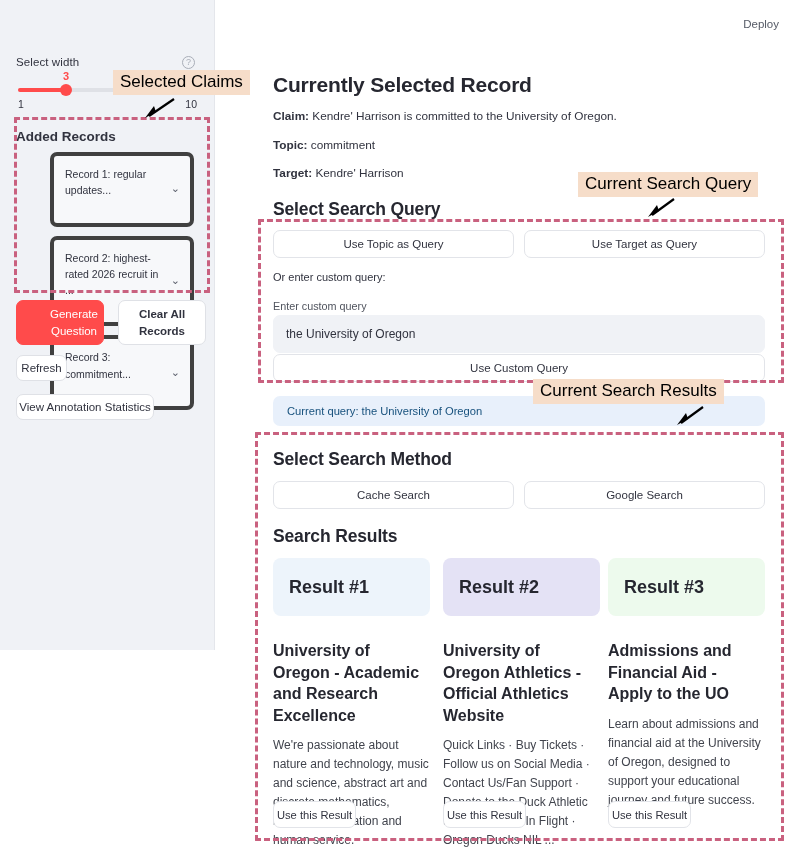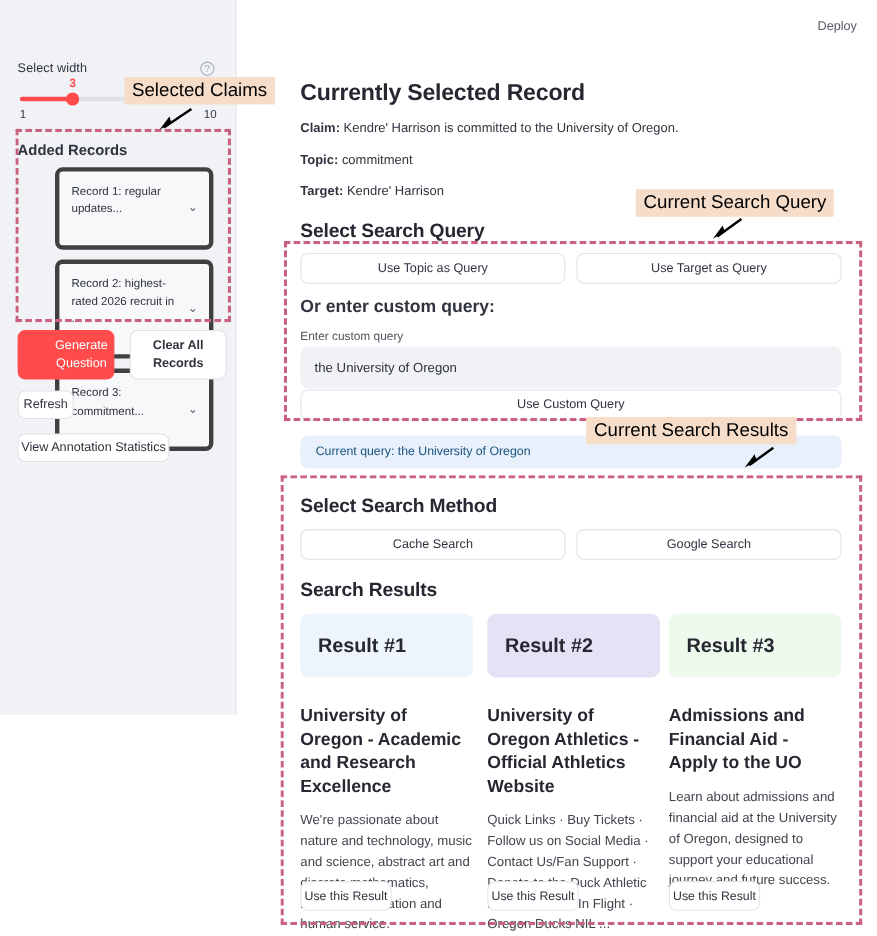--- a/index.html
+++ b/index.html
@@ -106,21 +106,21 @@
 
   .wbtn {
     position: absolute; height: 28px;
     background: #ffffff; border: 1px solid #e2e4e9; border-radius: 7px;
     font-size: 11.5px; color: #31333f;
     display: flex; align-items: center; justify-content: center;
     cursor: pointer;
   }
 
   .sub-label {
-    position: absolute; font-size: 16px; font-weight: bold; color: #31333f;
+    position: absolute; font-size: 11px; font-weight: normal; color: #31333f;
   }
   .field-label {
     position: absolute; font-size: 10.8px; color: #50545e;
   }
   .text-input {
     position: absolute; left: 273px - 215px; height: 38px;
     background: #f0f2f6; border: 1px solid #f0f2f6; border-radius: 7px;
     font-size: 12px; color: #31333f;
     display: flex; align-items: center; padding-left: 12px;
   }

